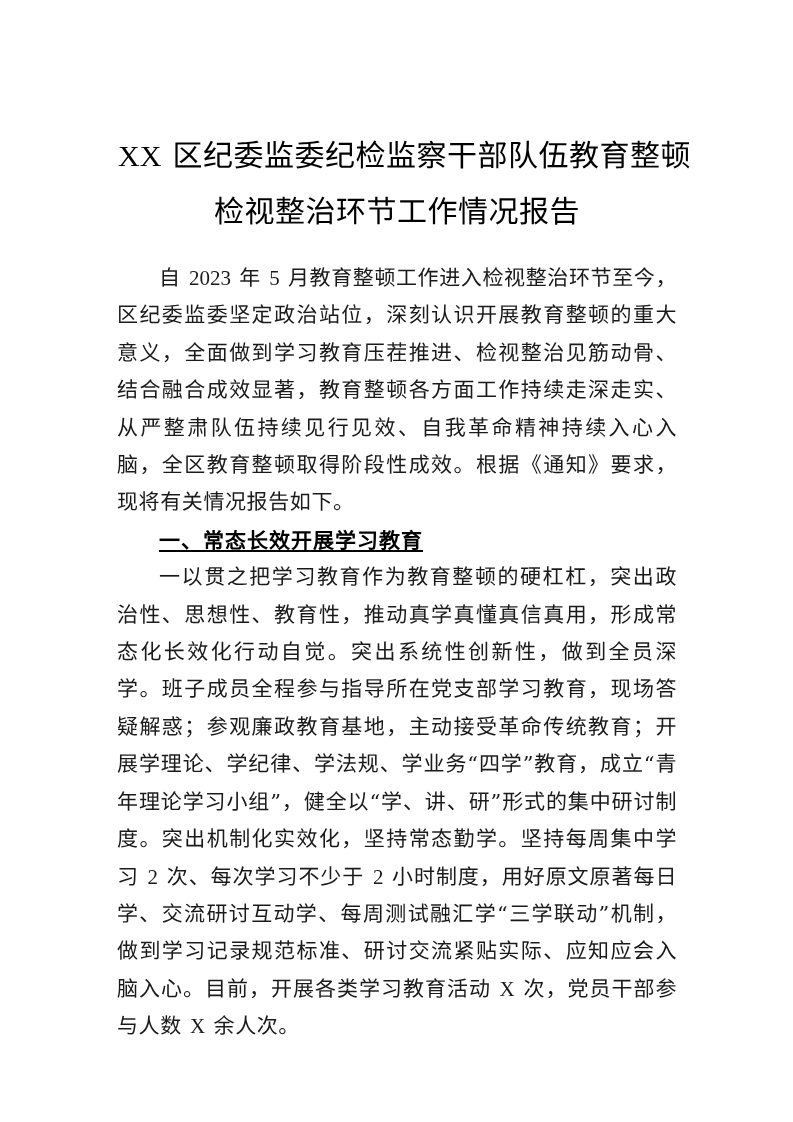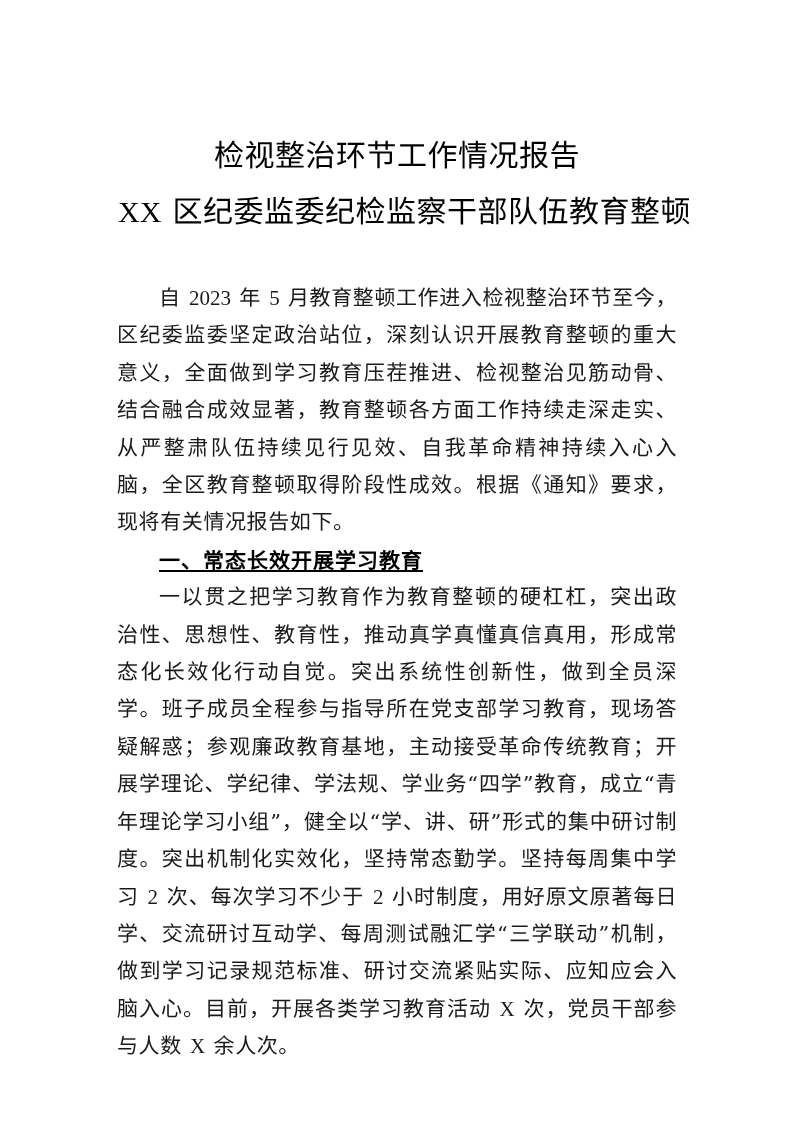--- a/index.html
+++ b/index.html
@@ -38,21 +38,21 @@
     color: #000000;
     letter-spacing: 0.5px;
     white-space: nowrap;
   }
   .doc-title .title-line {
     display: block;
   }
 
   
   .body-block {
-    margin-top: 40px;
+    margin-top: 20px;
   }
 
   p.para {
     margin: 0;
     font-family: "DejaVu Serif", "Liberation Serif", serif;
     font-size: 21px;
     line-height: 37.4px;
     color: #1a1a1a;
     text-align: justify;
     text-align-last: left;
@@ -80,22 +80,22 @@
     padding: 0 1px;
   }
 </style>
 </head>
 <body>
 
 <div class="page">
   <div class="content">
 
     <h1 class="doc-title">
+      <span class="title-line"><span class="num">XX</span> 区纪委监委纪检监察干部队伍教育整顿</span>
       <span class="title-line">检视整治环节工作情况报告</span>
-      <span class="title-line"><span class="num">XX</span> 区纪委监委纪检监察干部队伍教育整顿</span>
     </h1>
 
     <div class="body-block">
 
       <p class="para">自 <span class="num">2023</span> 年 <span class="num">5</span> 月教育整顿工作进入检视整治环节至今，区纪委监委坚定政治站位，深刻认识开展教育整顿的重大意义，全面做到学习教育压茬推进、检视整治见筋动骨、结合融合成效显著，教育整顿各方面工作持续走深走实、从严整肃队伍持续见行见效、自我革命精神持续入心入脑，全区教育整顿取得阶段性成效。根据《通知》要求，现将有关情况报告如下。</p>
 
       <h2 class="section-heading">一、常态长效开展学习教育</h2>
 
       <p class="para">一以贯之把学习教育作为教育整顿的硬杠杠，突出政治性、思想性、教育性，推动真学真懂真信真用，形成常态化长效化行动自觉。突出系统性创新性，做到全员深学。班子成员全程参与指导所在党支部学习教育，现场答疑解惑；参观廉政教育基地，主动接受革命传统教育；开展学理论、学纪律、学法规、学业务“四学”教育，成立“青年理论学习小组”，健全以“学、讲、研”形式的集中研讨制度。突出机制化实效化，坚持常态勤学。坚持每周集中学习 <span class="num">2</span> 次、每次学习不少于 <span class="num">2</span> 小时制度，用好原文原著每日学、交流研讨互动学、每周测试融汇学“三学联动”机制，做到学习记录规范标准、研讨交流紧贴实际、应知应会入脑入心。目前，开展各类学习教育活动 <span class="num">X</span> 次，党员干部参与人数 <span class="num">X</span> 余人次。</p>
 

